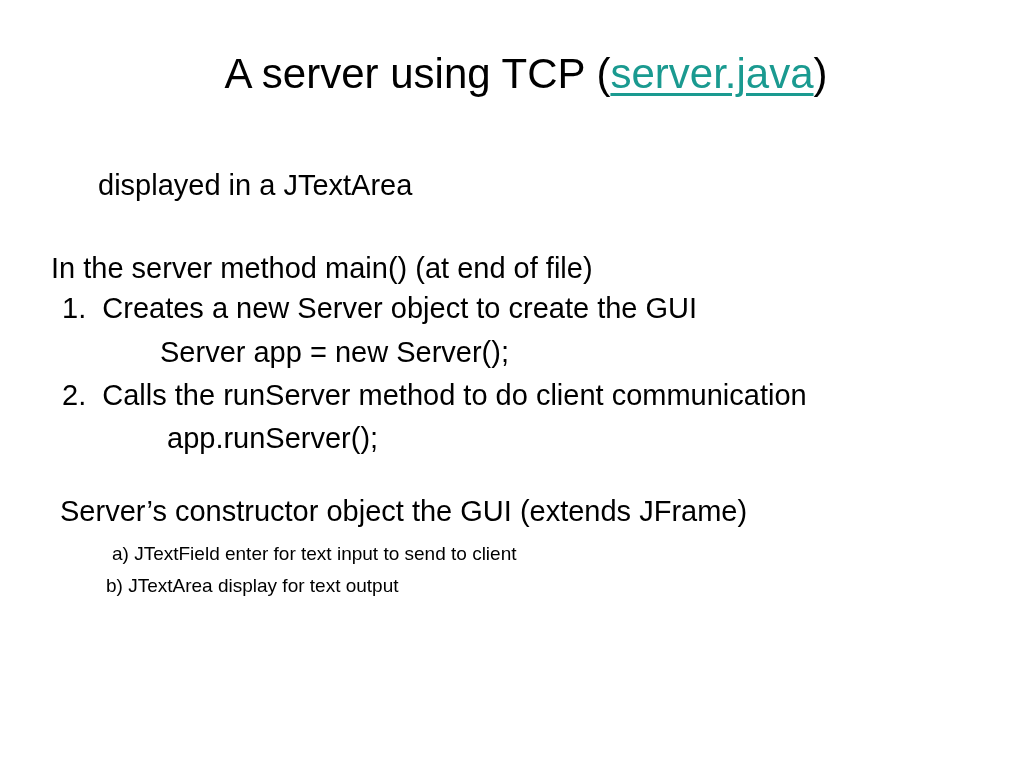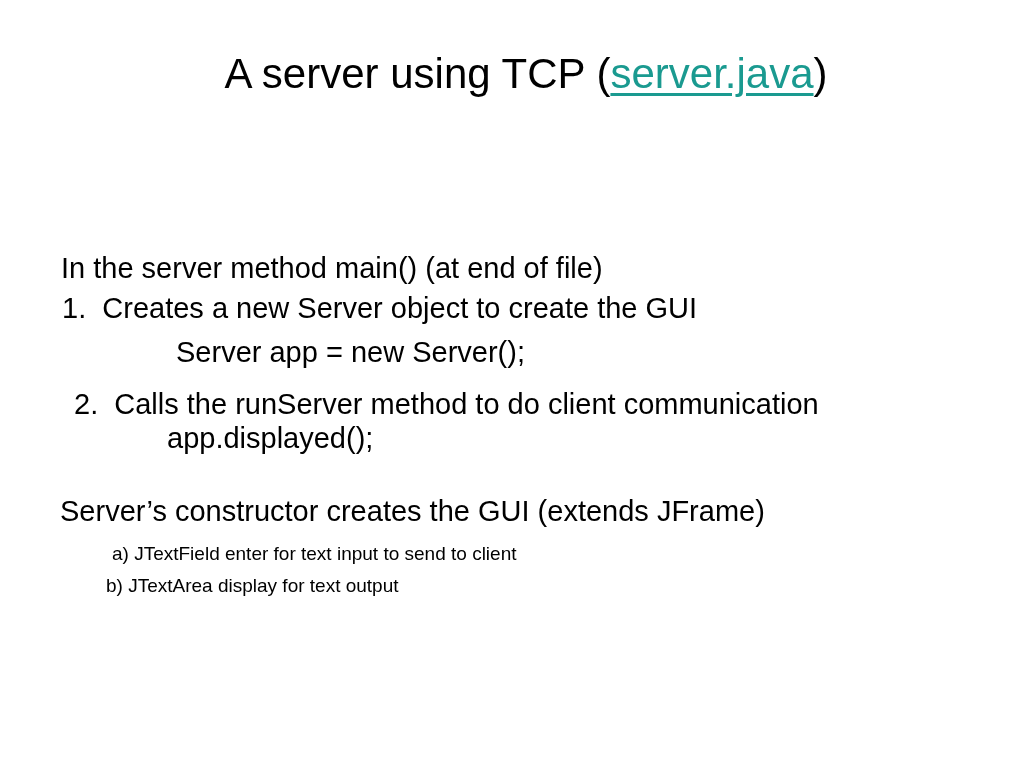--- a/index.html
+++ b/index.html
@@ -38,45 +38,46 @@
     white-space: nowrap;
     font-size: 29px;
     line-height: 32px;
   }
   .line.small {
     font-size: 19px;
     line-height: 26px;
   }
   .l1  { left: 60px;  top: 138px; }
   .l2  { left: 98px;  top: 169px; }
-  .l3  { left: 61px;  top: 252px; }
+  .l3  { left: 51px;  top: 252px; }
   .l4  { left: 62px;  top: 292px; }
-  .l5  { left: 160px; top: 336px; margin-left: 16px; }
-  .l6  { left: 62px;  top: 388px; margin-left: 12px; }
+  .l5  { left: 160px; top: 336px; }
+  .l6  { left: 62px;  top: 379px; }
   .l7  { left: 167px; top: 422px; }
   .l8  { left: 60px;  top: 495px; }
   .l9  { left: 112px; top: 541px; }
   .l10 { left: 106px; top: 573px; }
 </style>
 </head>
 <body>
 
 <div class="slide">
 
   <div class="slide-title">
     <span>A server using TCP (</span><span class="title-link">server.java</span><span>)</span>
   </div>
 
+  <div class="line l2">displayed in a JTextArea</div>
 
   <div class="line l3">In the server method main() (at end of file)</div>
 
   <div class="line l4">1.&nbsp; Creates a new Server object to create the GUI</div>
   <div class="line l5">Server app = new Server();</div>
 
   <div class="line l6">2.&nbsp; Calls the runServer method to do client communication</div>
-  <div class="line l7">app.displayed();</div>
+  <div class="line l7">app.runServer();</div>
 
-  <div class="line l8">Server’s constructor creates the GUI (extends JFrame)</div>
+  <div class="line l8">Server’s constructor object the GUI (extends JFrame)</div>
 
   <div class="line small l9">a) JTextField enter for text input to send to client</div>
   <div class="line small l10">b) JTextArea display for text output</div>
 
 </div>
 
 </body></html>

